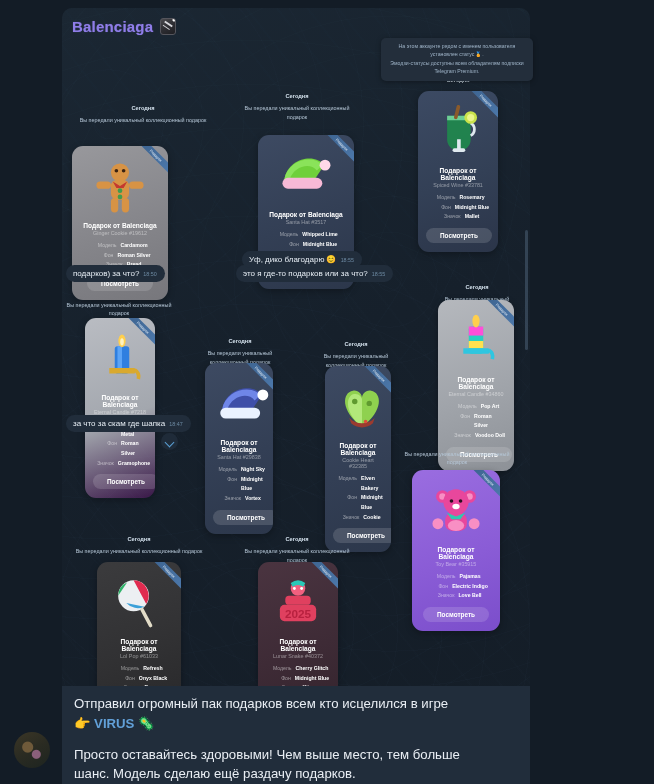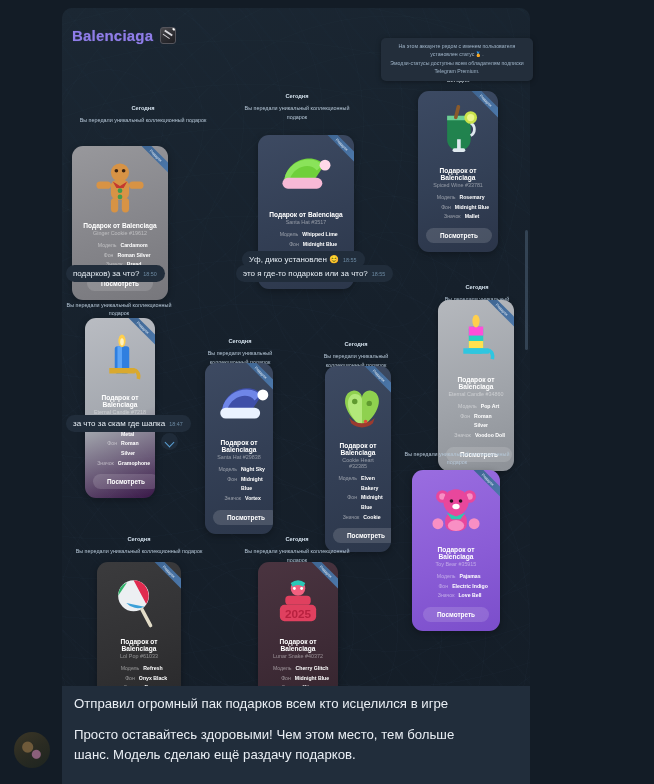--- a/index.html
+++ b/index.html
@@ -41,21 +41,21 @@
       repeating-radial-gradient(circle at 10% 15%, transparent 0 14px, rgba(90,130,170,.055) 14px 15px, transparent 15px 40px),
       repeating-radial-gradient(circle at 70% 35%, transparent 0 11px, rgba(90,130,170,.05) 11px 12px, transparent 12px 36px),
       repeating-radial-gradient(circle at 40% 80%, transparent 0 16px, rgba(90,130,170,.05) 16px 17px, transparent 17px 44px),
       repeating-linear-gradient(52deg, transparent 0 22px, rgba(80,120,160,.035) 22px 24px);
   }
 
   
   .chat-header {
     position: absolute; left:0; top:0;
     width: 468px; height: 36px;
-    display: flex; align-items: flex-end;
+    display: flex; align-items: center;
     padding-left: 10px; gap: 7px;
     z-index: 30;
   }
   .chat-title {
     font-size: 15px; font-weight: 700;
     color: #8f7de8;
     letter-spacing: .2px;
     text-shadow: 0 0 1px rgba(150,130,240,.5);
   }
   .status-emoji {
@@ -554,36 +554,41 @@
             <span class="v">Electric Indigo</span>
           </div>
           <div class="attr">
             <span class="k">Значок</span>
             <span class="v">Love Bell</span>
           </div>
           <button class="gift-btn">Посмотреть</button>
         </div>
         <div class="bubble" style="left: 4px; top: 257px;"><span>подарков) за что?</span><span class="ts">18:50</span></div>
         <div class="bubble" style="left: 174px; top: 257px;"><span>это я где-то подарков или за что?</span><span class="ts">18:55</span></div>
-        <div class="bubble" style="left: 180px; top: 243px;"><span>Уф, дико установлен 😊</span><span class="ts">18:55</span></div>
+        <div class="bubble" style="left: 180px; top: 243px;"><span>Уф, дико благодарю 😊</span><span class="ts">18:55</span></div>
         <div class="bubble" style="left: 4px; top: 407px;"><span>за что за скам где шапка</span><span class="ts">18:47</span></div>
       </div>
   </div>
 
   <div class="tooltip">
     <p>На этом аккаунте рядом с именем пользователя</p>
     <p>установлен статус 🏅.</p>
     <p>Эмодзи-статусы доступны всем обладателям подписки</p>
     <p>Telegram Premium.</p>
   </div>
 
   <div class="scroll-btn"></div>
   <div class="scrollbar"></div>
 
   <div class="caption">
     <p><span>Отправил огромный пак подарков всем кто исцелился в игре</span></p>
+    <p>
+      <span>👉</span>
+      <span class="link">VIRUS</span>
+      <span>🦠</span>
+    </p>
     <div class="gap"></div>
-    <p>Просто оставайтесь здоровыми! Чем этом место, тем больше</p>
+    <p>Просто оставайтесь здоровыми! Чем выше место, тем больше</p>
     <p>шанс. Модель сделаю ещё раздачу подарков.</p>
   </div>
 
   <div class="avatar"></div>
 </div>
 
 </body></html>

